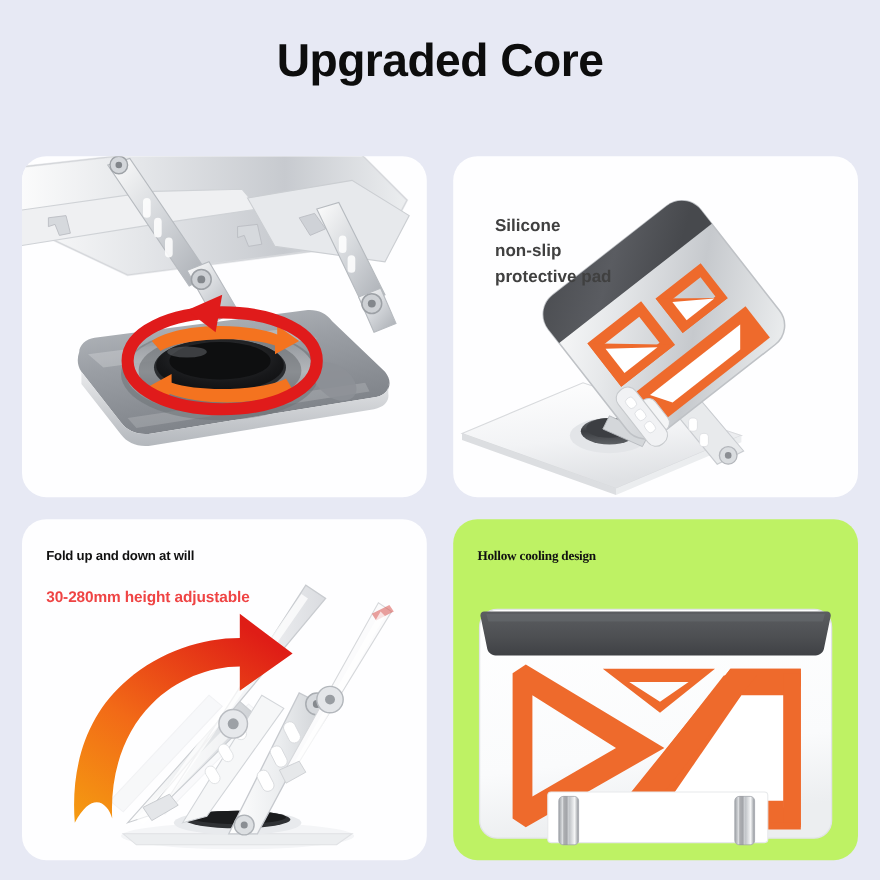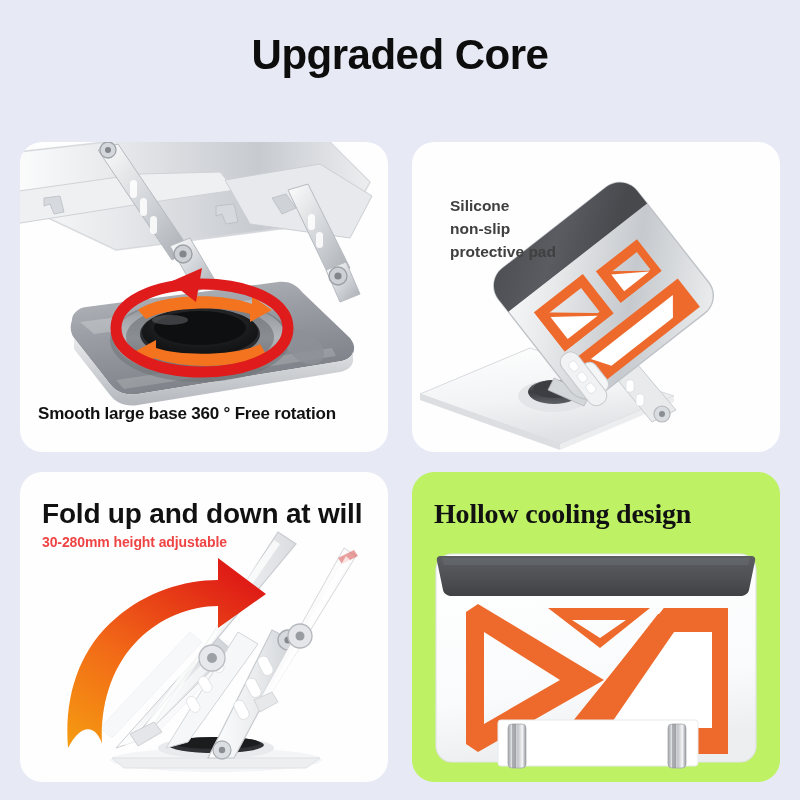--- a/index.html
+++ b/index.html
@@ -74,21 +74,21 @@
     color: #404040;
     z-index: 5;
     margin-left: 16px;
   }
   .card-text-block .tline { display: block; }
 
   .card-heading {
     position: absolute;
     left: 22px;
     top: 26px;
-    font-size: 28px;
+    font-size: 12px;
     font-weight: bold;
     color: #111111;
     letter-spacing: -0.2px;
     z-index: 5;
   }
   .card-subheading {
     position: absolute;
     left: 22px;
     top: 62px;
     font-size: 14px;
@@ -219,21 +219,20 @@
                    C162,215 220,213 240,202 Z"></path>
         </g>
 
         <g>
           <path d="M96,186 C96,160 134,142 182,142 C230,142 268,160 268,186
                    C268,212 230,230 182,230 C134,230 96,212 96,186 Z" fill="none" stroke="#e01b1b" stroke-width="11" stroke-linecap="round" stroke-dasharray="470 80" stroke-dashoffset="20"></path>
           <path d="M150,140 L182,126 L176,160 Z" fill="#e01b1b"></path>
         </g>
       </svg>
     </div>
-    <div class="card-caption-bottom">Smooth large base 360 ° Free rotation</div>
   </div>
 
   <div class="card" style="background: rgb(254, 254, 255);">
     <div class="art">
       <svg viewBox="0 0 368 310" xmlns="http://www.w3.org/2000/svg">
         <defs>
           <linearGradient id="plate2" x1="0" y1="0" x2="1" y2="1">
             <stop offset="0" stop-color="#ffffff"></stop>
             <stop offset="0.3" stop-color="#e6e8ea"></stop>
             <stop offset="0.62" stop-color="#c6c9cd"></stop>

